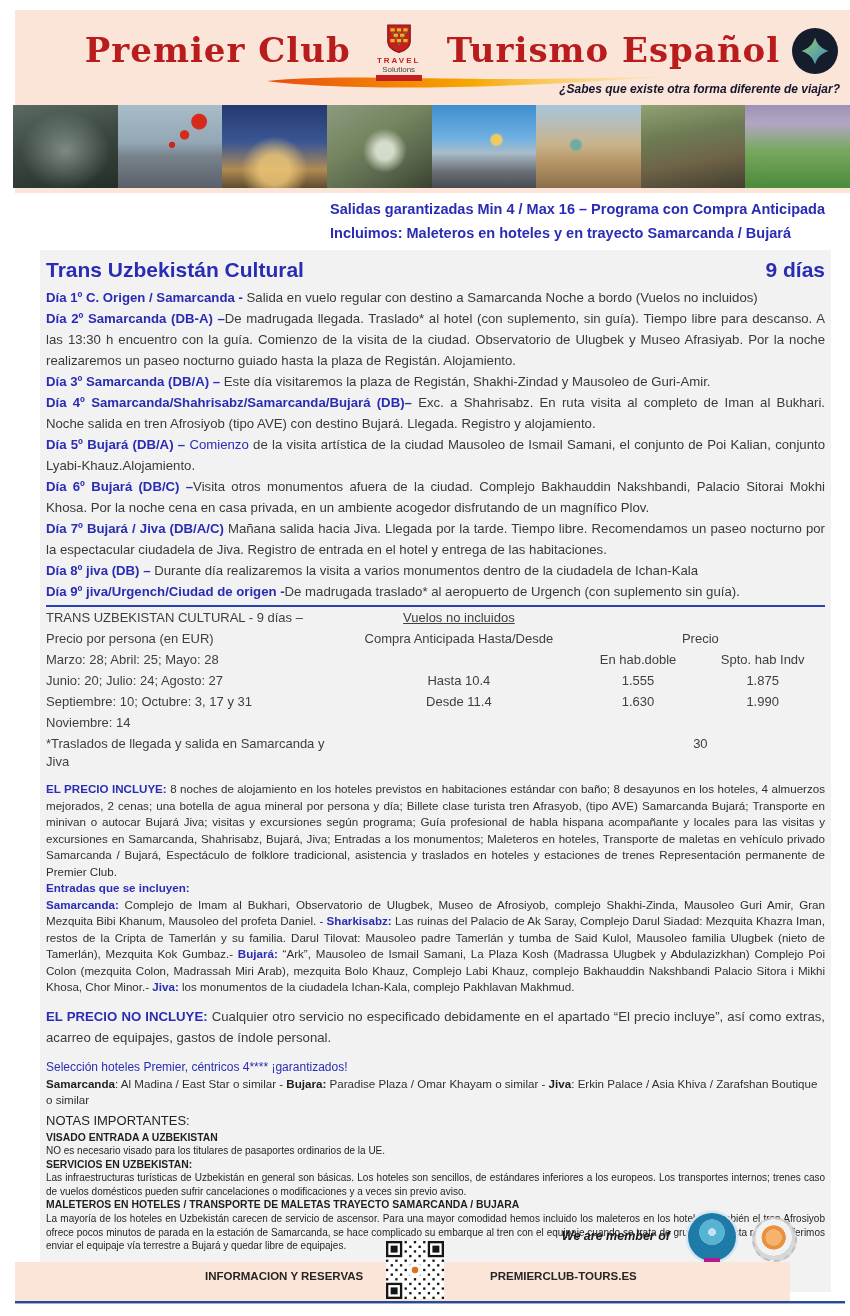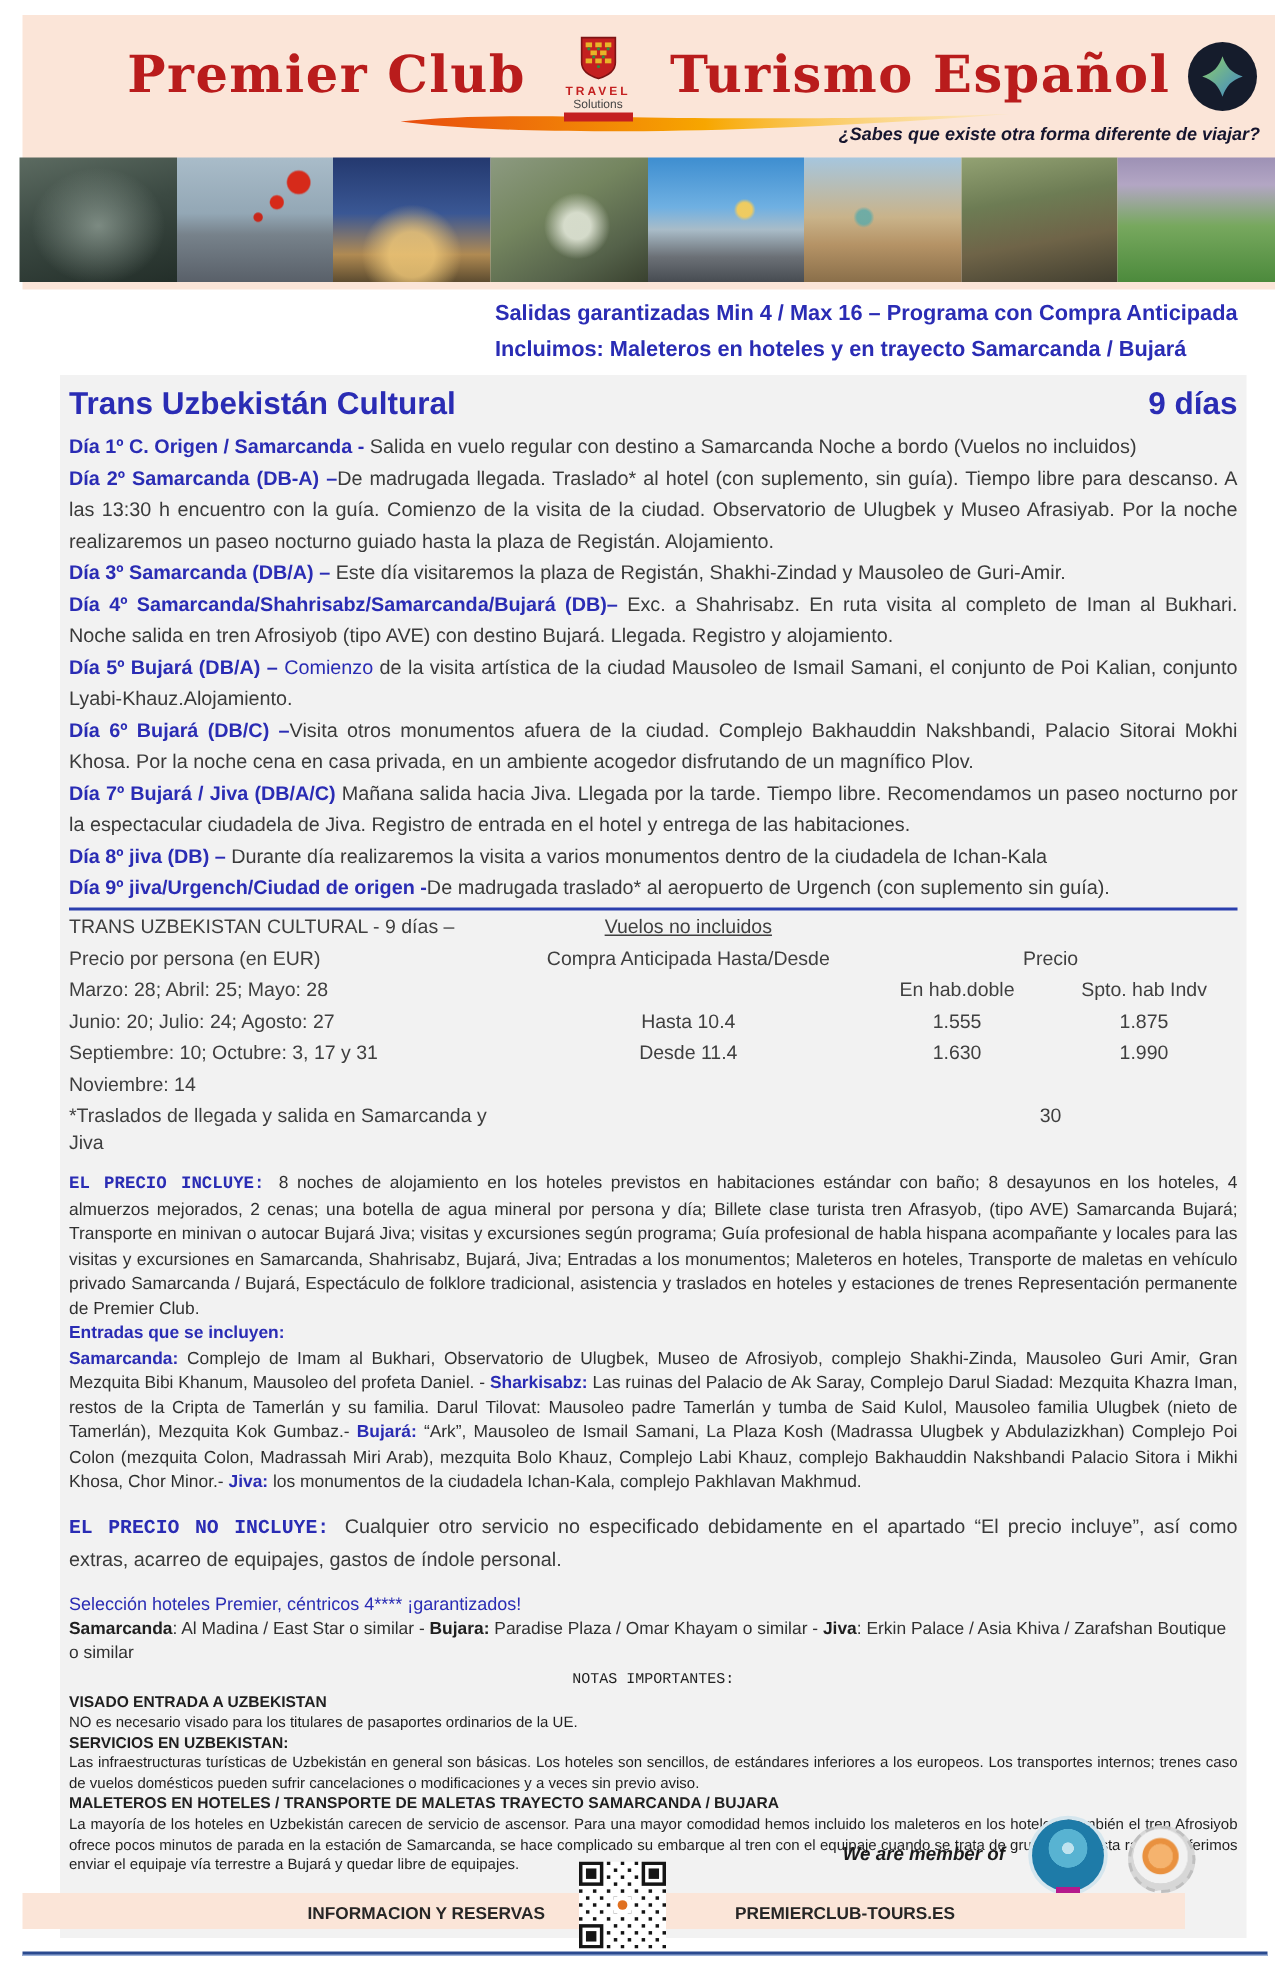--- a/index.html
+++ b/index.html
@@ -52,45 +52,45 @@
   .title { font-size:21px; font-weight:bold; color:var(--blue); }
   .day { margin:0; font-size:13.2px; line-height:21px; color:var(--dark); text-align:justify; }
   .day-label { color:var(--blue); font-weight:bold; }
   .day-light { color:var(--blue); }
 
   .price { width:100%; border-collapse:collapse; border-top:2.5px solid #2b3fae;
            margin-top:3px; font-size:13px; color:#3f3f3f; }
   .price td { padding:1.5px 0; line-height:18px; vertical-align:top; }
 
   .includes { margin:9px 0 0; font-size:11.6px; line-height:16.5px; text-align:justify; color:#303030; }
-  .lbl { color:var(--blue); font-weight:bold;font-family:Liberation Mono, monospace; }
+  .lbl { color:var(--blue); font-weight:bold; }
   .ent-head { margin:0; font-size:11.6px; line-height:16.5px; font-weight:bold; color:var(--blue); }
   .ent { margin:0; font-size:11.6px; line-height:16.5px; text-align:justify; color:#303030; }
   .cb { color:var(--blue); font-weight:bold; }
 
   .noinc { margin:10px 0 0; font-size:13.2px; line-height:21px; text-align:justify; color:var(--dark); }
   .hotels-head { margin:12px 0 0; font-size:12px; font-weight:normal; color:var(--blue); }
   .hotels { margin:2px 0 0; font-size:11.6px; line-height:16px; color:#303030; }
   .hb { font-weight:bold; color:#1f1f1f; }
-  .notas { margin:5px 0 3px; text-align:center; font-size:10px; color:#222;font-family:Liberation Mono, monospace; }
+  .notas { margin:5px 0 3px; text-align:left; font-size:13px; color:#222; }
   .note { margin:0; font-size:10px; line-height:13.6px; color:#1f1f1f; text-align:justify; }
   .nb { font-weight:bold; font-size:10.4px; }
 
   
   .member-label { position:absolute; left:520px; top:1229px; width:150px; text-align:right;
                   font-style:italic; font-weight:bold; font-size:12.5px; color:#1a1a1a; }
   .badge-blue { position:absolute; left:688px; top:1213px; width:48px; height:48px; border-radius:50%;
                 background: radial-gradient(circle at 50% 40%, #bfe3ef 0 10%, #58b3d2 11% 34%, #1e7ba8 35% 100%);
                 box-shadow: 0 0 0 2.5px #d5e6ee; }
   .badge-blue::after { content:""; position:absolute; left:16px; top:45px; width:16px; height:13px;
                 background:#b5198c; clip-path: polygon(0 0,100% 0,100% 100%,50% 62%,0 100%); }
   .badge-gray { position:absolute; left:752px; top:1217px; width:45px; height:45px; border-radius:50%;
                 border:2px dashed #bfbfbf;
                 background: radial-gradient(circle at 48% 45%, #f5b36e 0 26%, #e9913f 27% 38%, #f2f2f2 40% 58%, #d7d7d7 59% 100%); }
-  .footer-bar { position:absolute; left:15px; top:1262px; width:775px; height:24px; background:var(--peach); }
+  .footer-bar { position:absolute; left:15px; top:1262px; width:775px; height:39px; background:var(--peach); }
   .reservas { position:absolute; left:190px; line-height:29px; font-weight:bold; font-size:11.5px; color:#262626; }
   .website { position:absolute; left:475px; line-height:29px; font-weight:bold; font-size:11.5px; color:#262626; cursor:pointer; }
   .qr { position:absolute; left:386px; top:1241px; width:58px; height:58px; }
   .bottom-rule { position:absolute; left:15px; top:1301px; width:830px; height:3px;
                  background:var(--navy); border-bottom:1px solid #9bb0d8; }
 </style>
 </head>
 <body>
 
 <div class="page">

